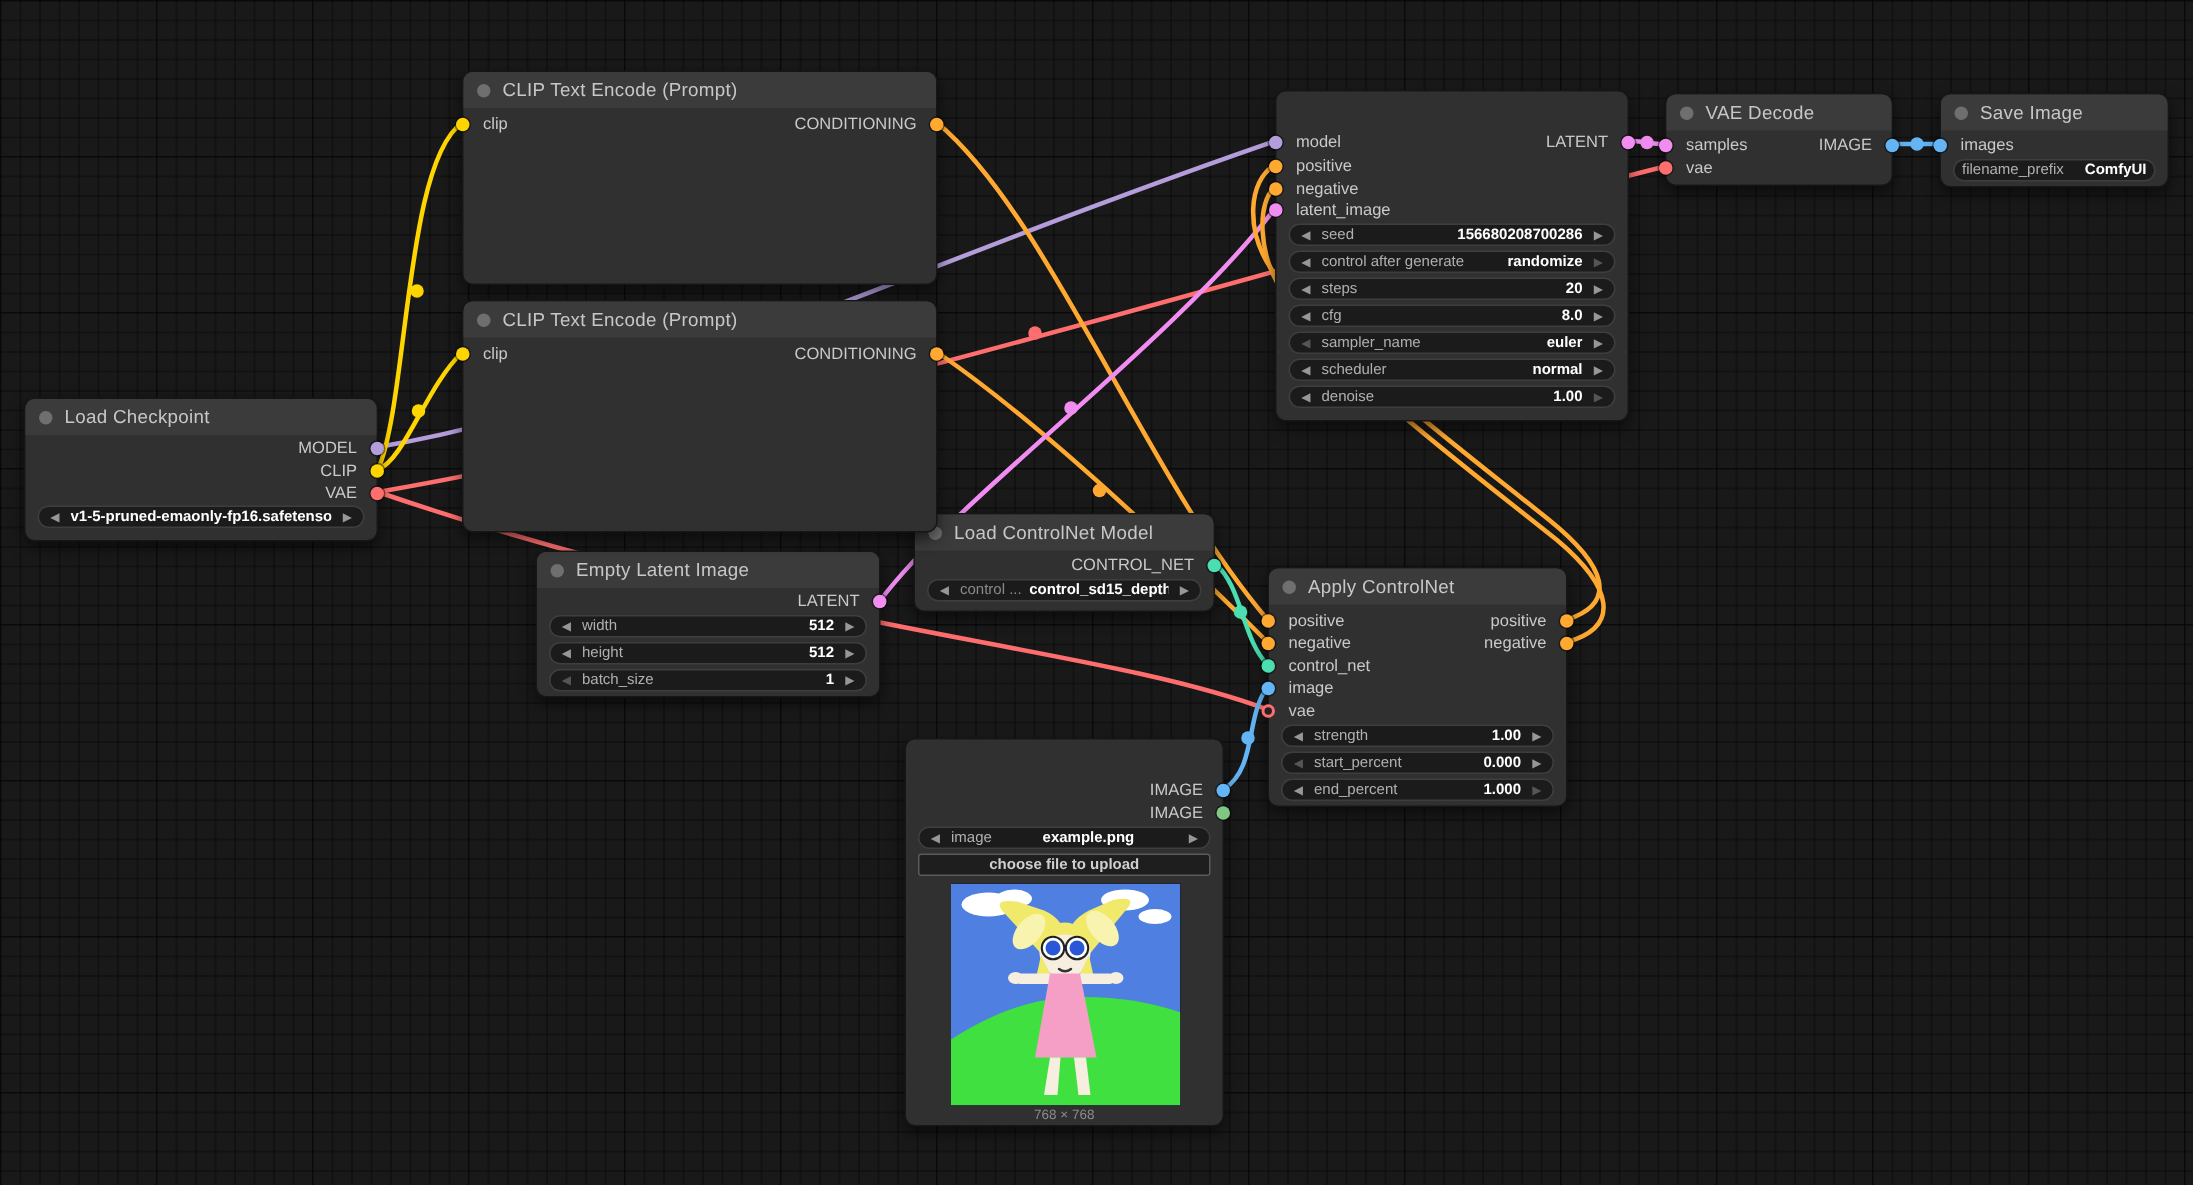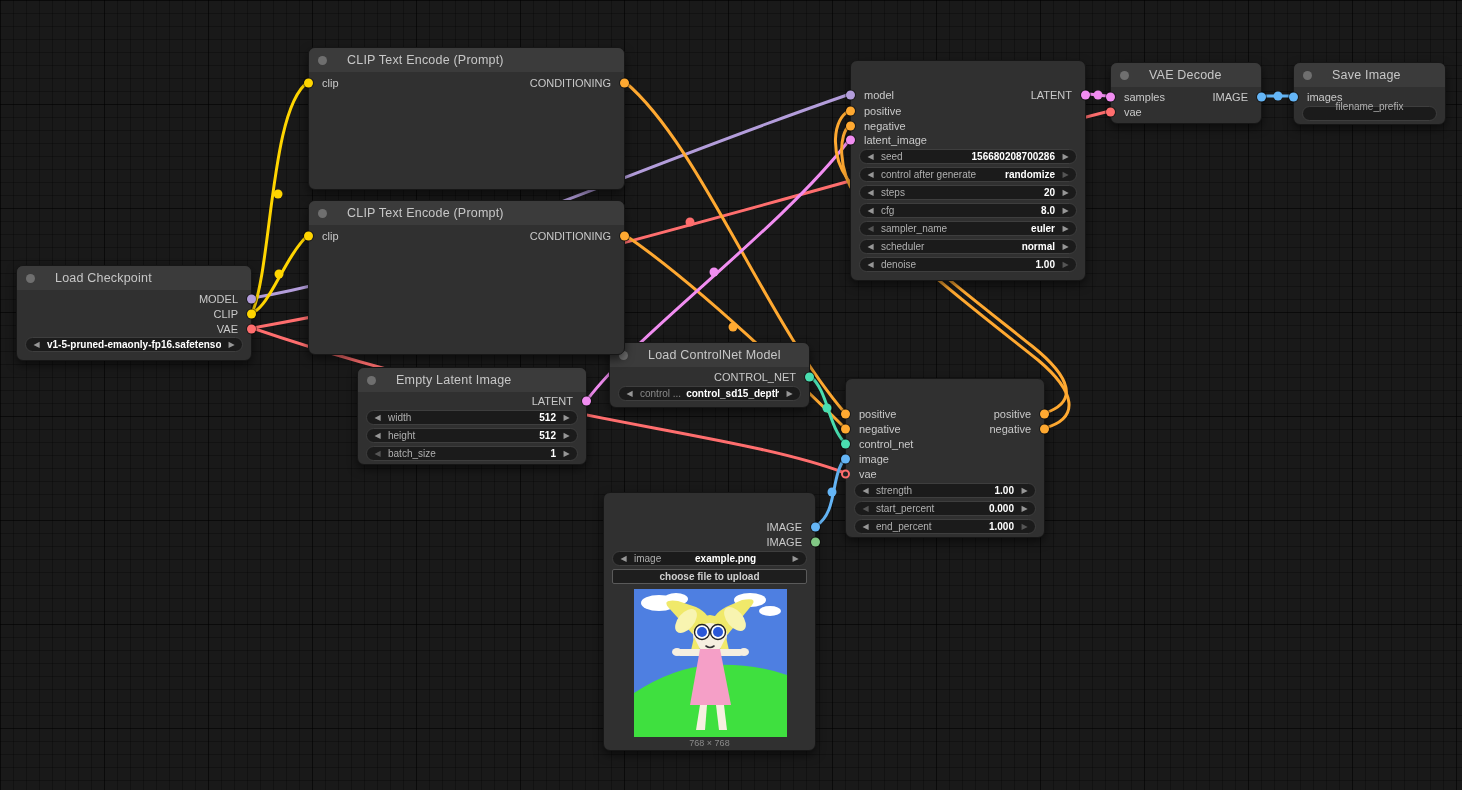--- a/index.html
+++ b/index.html
@@ -16,37 +16,37 @@
   }
   #wires{position:absolute;left:0;top:0;width:1462px;height:790px;z-index:1;}
   .wire{fill:none;stroke-width:3;stroke-linecap:round;}
   #canvas{position:absolute;left:0;top:0;width:1462px;height:790px;}
   .node{
     position:absolute;background:#303030;border:1px solid #161616;border-radius:7px;
     box-shadow:0 4px 10px rgba(0,0,0,.55);box-sizing:border-box;
   }
   .ntitle{
     height:24px;background:#3b3b3b;border-radius:6px 6px 0 0;
-    display:flex;align-items:center;padding:0 9px;gap:20px;
+    display:flex;align-items:center;padding:0 9px;gap:8px;
     color:#c7c7c7;font-size:12.5px;letter-spacing:.2px;cursor:move;
   }
   .tdot{width:9px;height:9px;border-radius:50%;background:#6f6f6f;flex:0 0 auto;}
   .port{position:absolute;height:14px;display:flex;align-items:center;font-size:11px;color:#c9c9c9;}
   .port.in{left:0;padding-left:13px;}
   .port.out{right:0;padding-right:13px;align-items:center;}
   .pdot{position:absolute;width:9px;height:9px;border-radius:50%;top:50%;transform:translateY(-50%);box-shadow:0 0 0 1px rgba(0,0,0,.45);cursor:crosshair;}
   .port.in .pdot{left:-5px;}
   .port.out .pdot{right:-5px;}
   .pdot.ring{width:5px;height:5px;background:#222 !important;border:2.5px solid;box-shadow:none;}
   .widget{
     position:absolute;left:8px;right:8px;height:15px;background:#1b1b1b;
     border:1px solid #3e3e3e;border-radius:9px;box-sizing:border-box;
     display:flex;align-items:center;font-size:10px;color:#b3b3b3;padding:0 5px;gap:5px;cursor:pointer;
   }
-  .widget.wtext{justify-content:center;gap:14px;flex-direction:column;}
+  .widget.wtext{justify-content:center;gap:14px;}
   .arrow{color:#979797;font-size:8px;width:11px;text-align:center;flex:0 0 auto;line-height:13px;}
   .arrow.dim{color:#555;}
   .wlabel{color:#b0b0b0;white-space:nowrap;}
   .wlabel.dimlab{color:#8a8a8a;}
   .wvalue{color:#fff;font-weight:bold;white-space:nowrap;overflow:hidden;}
   .wvalue.right{flex:1;text-align:right;}
   .wvalue.center{flex:1;text-align:center;}
   .wbutton{
     position:absolute;left:8px;right:8px;height:15px;background:#1e1e1e;
     border:1px solid #5a5a5a;border-radius:2px;box-sizing:border-box;
@@ -290,20 +290,24 @@
         <span class="arrow">▶</span>
       </div>
       <div class="widget" style="top: 196px;">
         <span class="arrow">◀</span>
         <span class="wlabel">denoise</span>
         <span class="wvalue right">1.00</span>
         <span class="arrow dim">▶</span>
       </div>
     </div>
     <div class="node" style="left: 845px; top: 378px; width: 200px; height: 160px; z-index: 9;">
+      <div class="ntitle">
+        <span class="tdot"></span>
+        <span class="ttext">Apply ControlNet</span>
+      </div>
       <div class="port in" style="top: 28px;">
         <span class="pdot" style="background: rgb(255, 169, 49);"></span>
         <span class="plabel">positive</span>
       </div>
       <div class="port in" style="top: 43px;">
         <span class="pdot" style="background: rgb(255, 169, 49);"></span>
         <span class="plabel">negative</span>
       </div>
       <div class="port in" style="top: 58px;">
         <span class="pdot" style="background: rgb(74, 222, 176);"></span>

